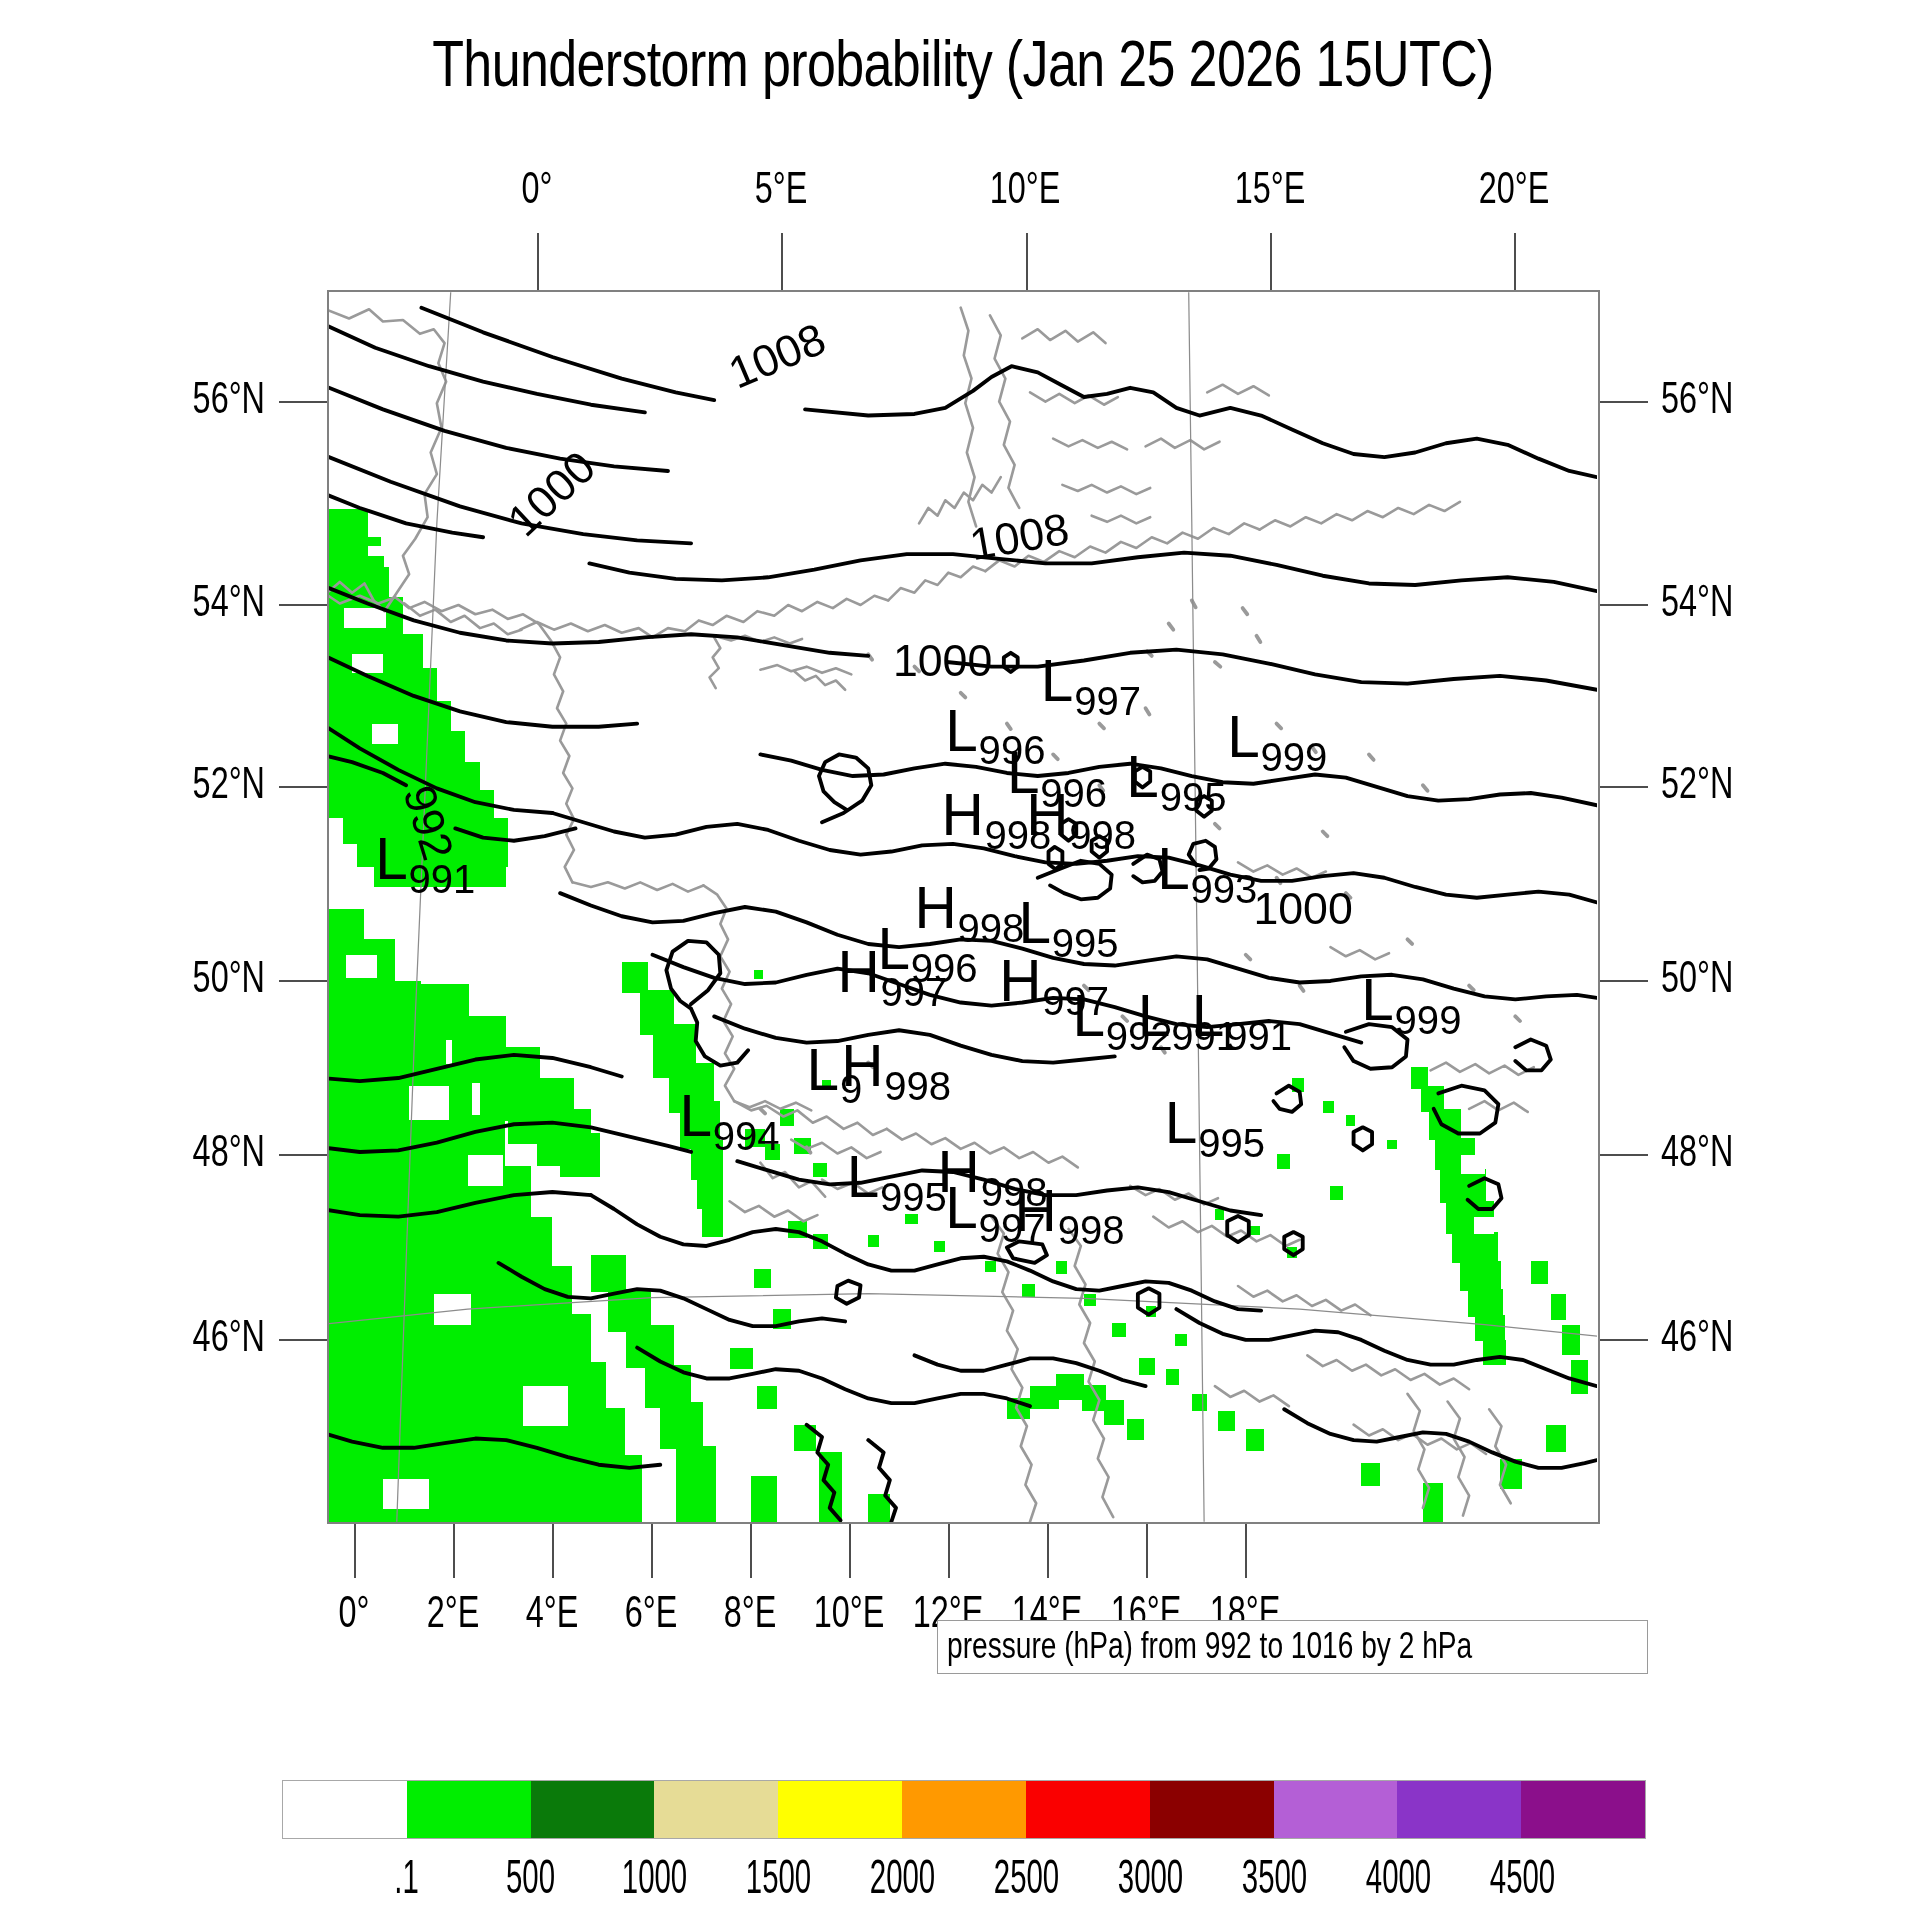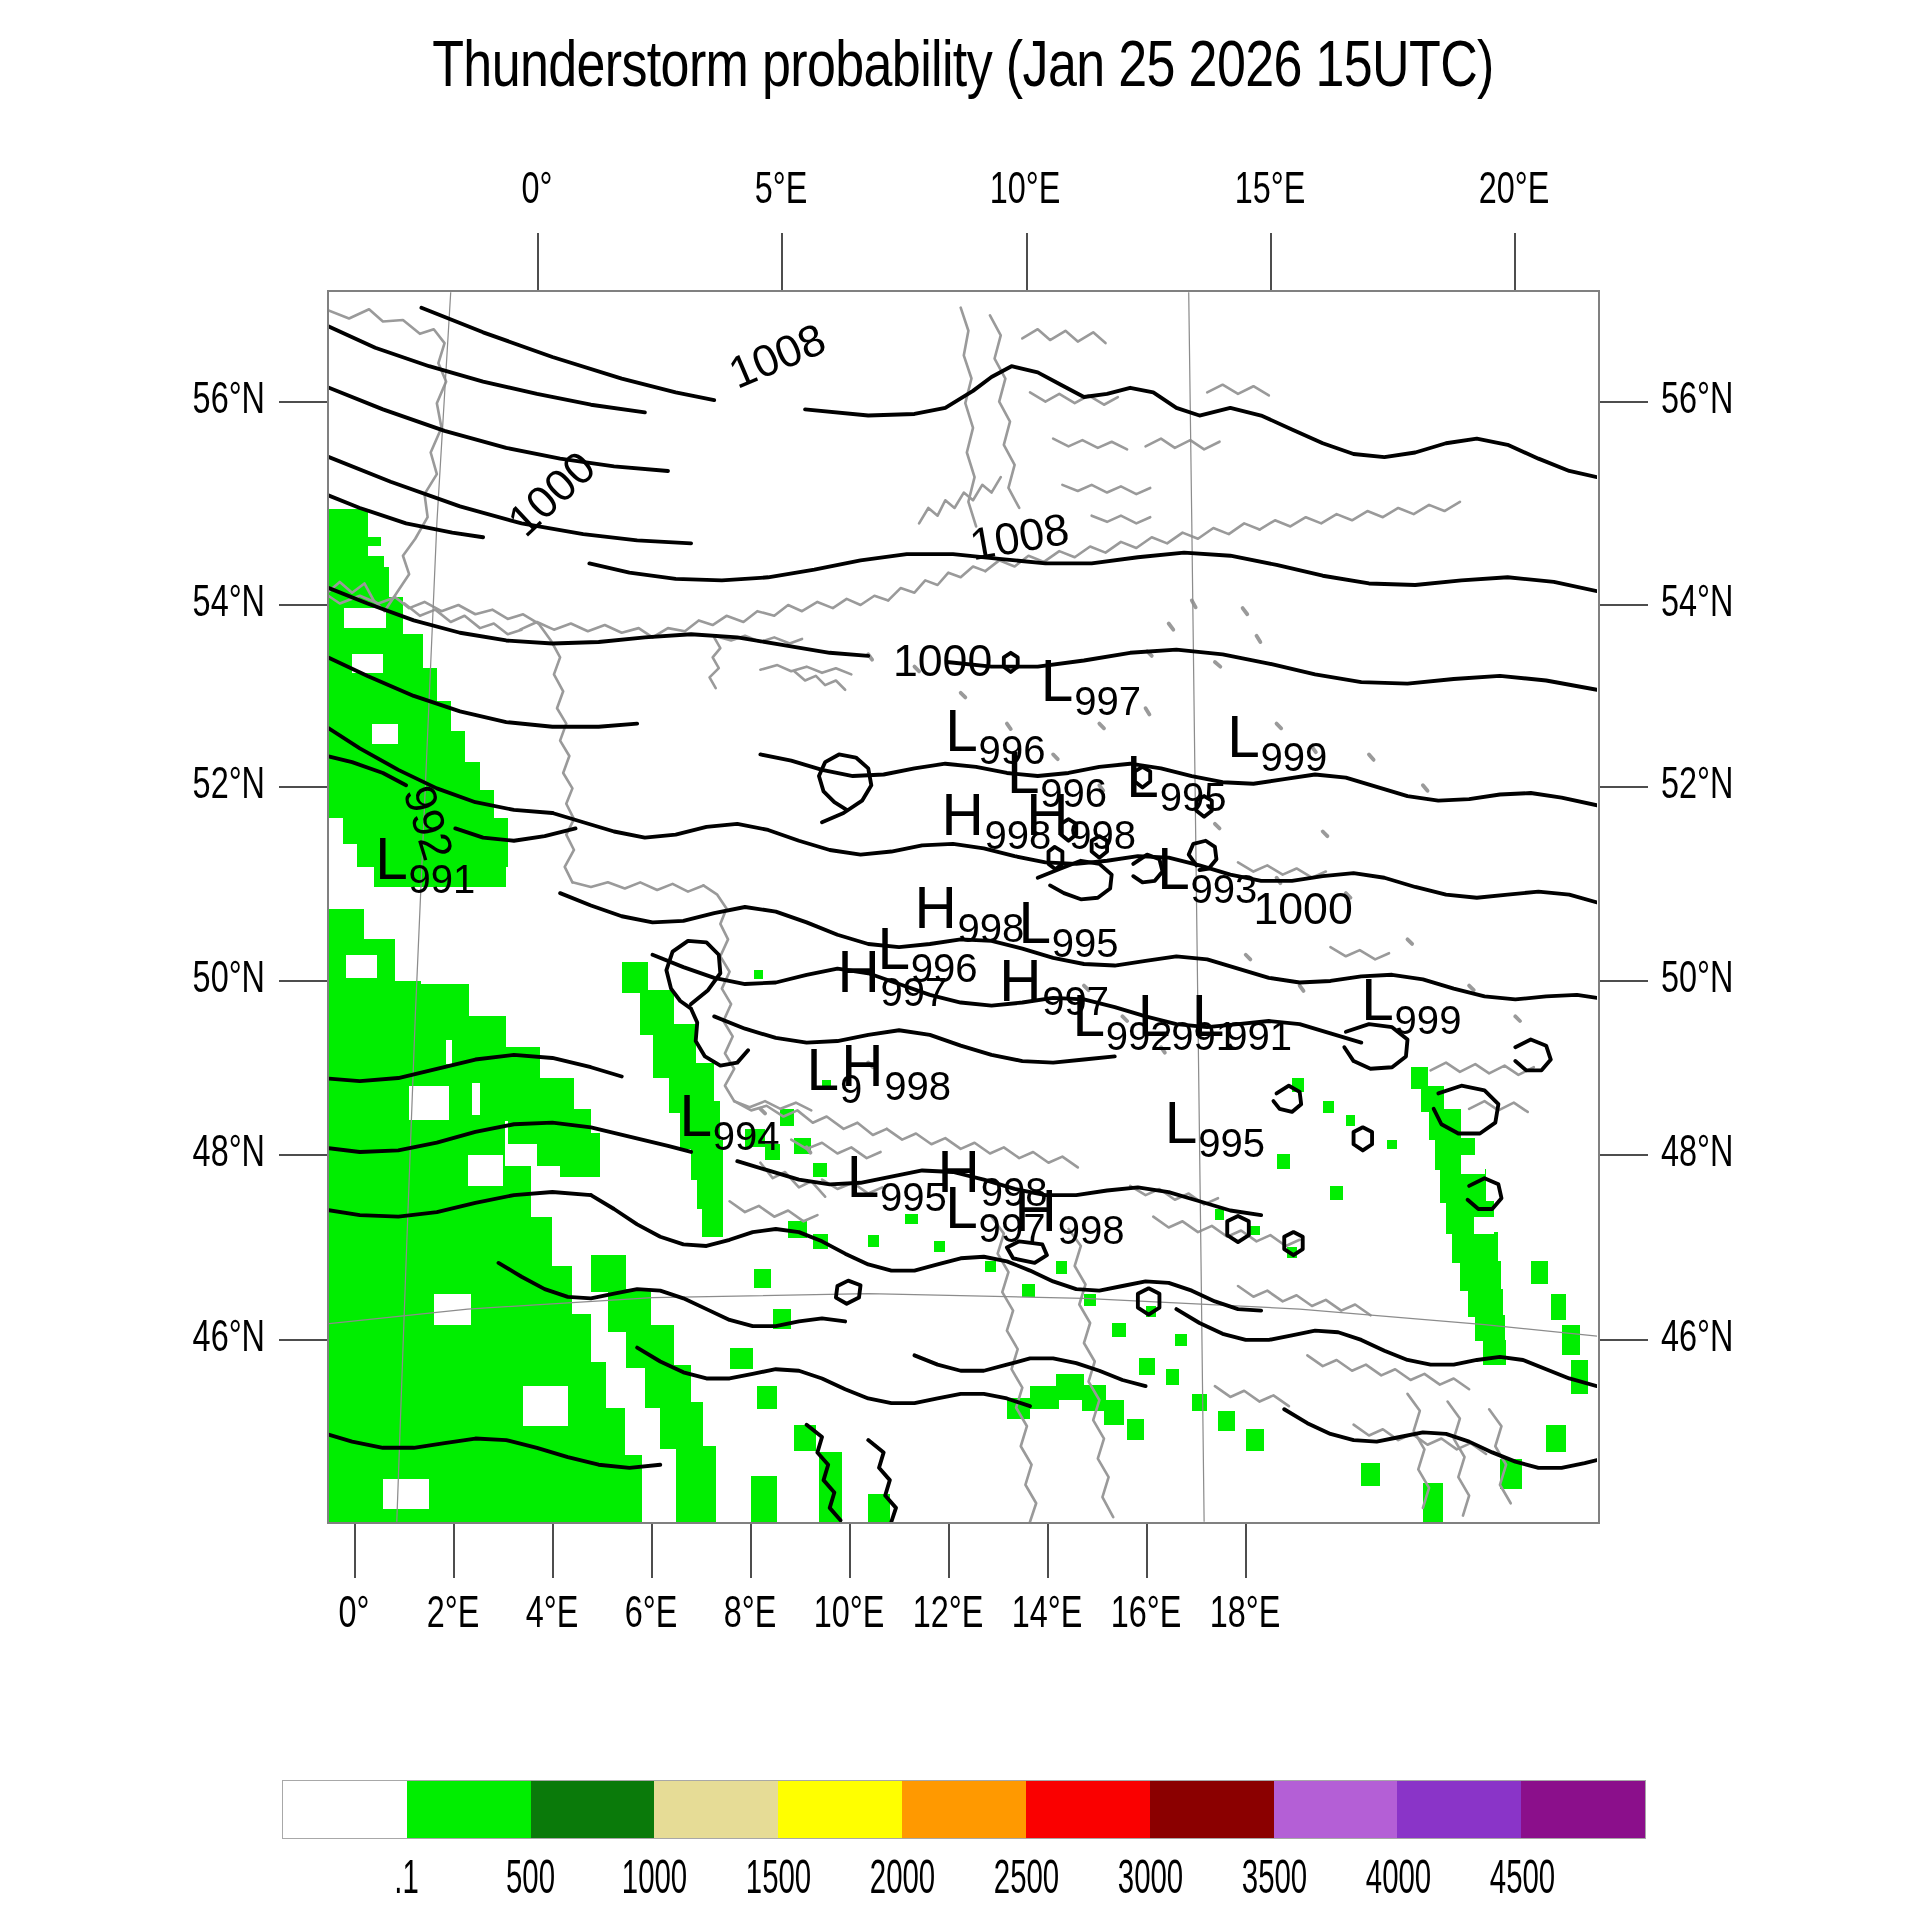--- a/index.html
+++ b/index.html
@@ -578,20 +578,23 @@
       <div class="latlab left" style="left: -43px; top: 1125px; width: 308px;">48°N</div>
       <div class="latlab left" style="left: -43px; top: 1310px; width: 308px;">46°N</div>
       <div class="latlab right" style="left: 1661px; top: 372px; width: 308px;">56°N</div>
       <div class="latlab right" style="left: 1661px; top: 575px; width: 308px;">54°N</div>
       <div class="latlab right" style="left: 1661px; top: 757px; width: 308px;">52°N</div>
       <div class="latlab right" style="left: 1661px; top: 951px; width: 308px;">50°N</div>
       <div class="latlab right" style="left: 1661px; top: 1125px; width: 308px;">48°N</div>
       <div class="latlab right" style="left: 1661px; top: 1310px; width: 308px;">46°N</div>
     </div>
 
+  <div id="pnote">
+    <span>pressure (hPa) from 992 to 1016 by 2 hPa</span>
+  </div>
 
 
   <div id="cbar">
       <div class="sw" style="background: rgb(255, 255, 255);"></div>
       <div class="sw" style="background: rgb(0, 238, 0);"></div>
       <div class="sw" style="background: rgb(10, 122, 10);"></div>
       <div class="sw" style="background: rgb(230, 220, 150);"></div>
       <div class="sw" style="background: rgb(255, 255, 0);"></div>
       <div class="sw" style="background: rgb(255, 153, 0);"></div>
       <div class="sw" style="background: rgb(250, 0, 0);"></div>

